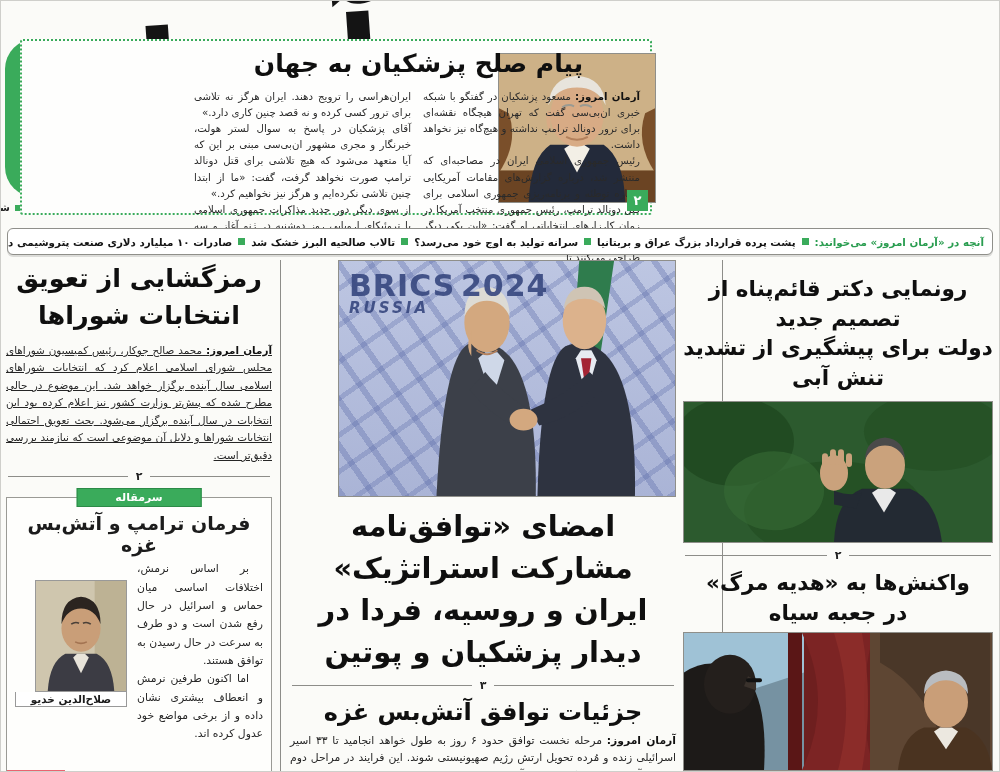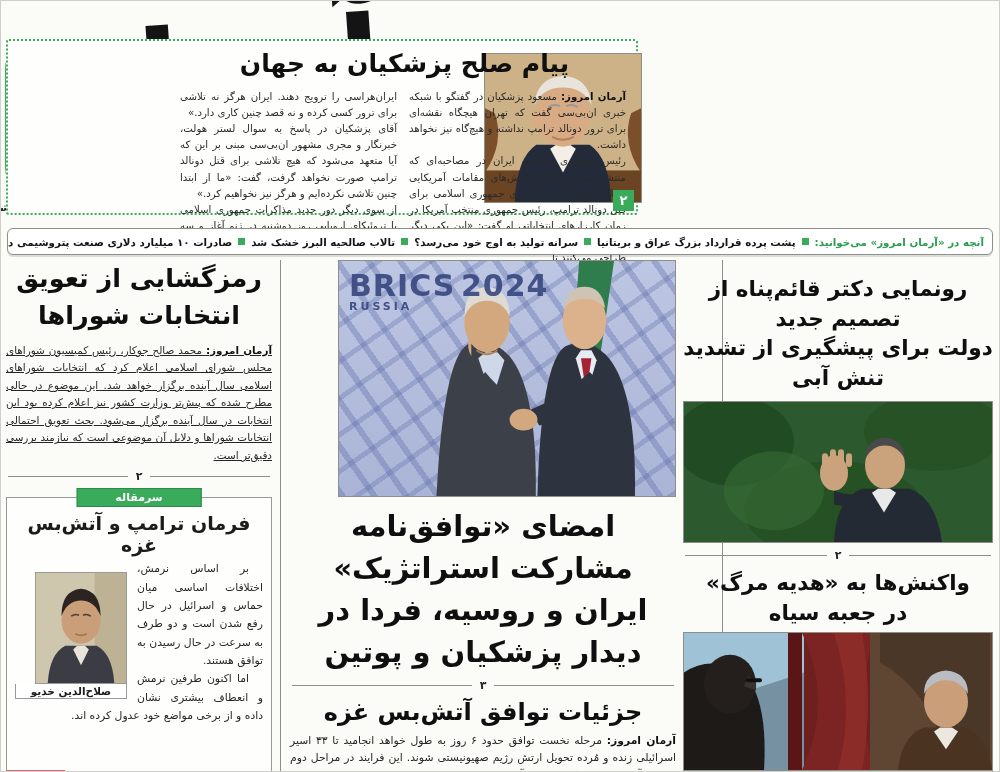--- a/index.html
+++ b/index.html
@@ -32,21 +32,21 @@
     position:absolute; right:688px; top:201px; width:308px;
     display:flex; align-items:center; gap:5px; white-space:nowrap;
     font-size:10px; font-weight:bold; color:#222;
   }
   .dateline .item { display:flex; align-items:center; gap:5px; }
   .dateline .item:not(:last-child)::after {
     content:""; width:6px; height:6px; background:#3aab5b; display:inline-block;
   }
   
   .lead-story {
-    position:absolute; left:5px; top:38px; width:632px; height:176px;
+    position:absolute; left:19px; top:38px; width:632px; height:176px;
     border:2px dotted #3aab5b; border-radius:3px; background:#fefefd;
   }
   .lead-photo {
     position:absolute; left:6px; top:12px; width:158px; height:150px;
     border:1px solid #b9a27c; overflow:hidden;
   }
   .lead-title {
     position:absolute; left:175px; right:10px; top:8px; text-align:center;
     font-size:25px; font-weight:bold; color:#111;
   }
@@ -111,21 +111,21 @@
   .editorial {
     position:relative; margin-top:14px; border:1px solid #9a9a95;
     padding:14px 8px 6px; height:312px; background:#fefefc;
   }
   .ed-tab {
     position:absolute; top:-10px; right:50%; transform:translateX(50%);
     background:#3aab5b; color:#fff; font-size:11px; font-weight:bold;
     padding:2px 38px; border:1px solid #2c8a47;
   }
   .ed-title { font-size:19px; font-weight:bold; text-align:center; margin-bottom:4px; }
-  .ed-photo-wrap { float:left; width:112px; margin:12px 10px 4px 0; }
+  .ed-photo-wrap { float:left; width:112px; margin:20px 10px 4px 0; }
   .ed-photo { width:92px; height:112px; border:1px solid #999; overflow:hidden; }
   .ed-caption {
     text-align:center; font-size:10.5px; font-weight:bold; border:1px solid #999;
     border-top:none; padding:1px 0; background:#fff;
   }
   .ed-body p {
     font-size:10.8px; line-height:1.7; text-align:justify; color:#262626;
     text-indent:14px;
   }
   .watermark {
@@ -140,21 +140,21 @@
       repeating-linear-gradient(55deg, rgba(90,106,168,.35) 0 6px, rgba(0,0,0,0) 6px 26px),
       repeating-linear-gradient(-35deg, rgba(90,106,168,.3) 0 5px, rgba(0,0,0,0) 5px 30px),
       linear-gradient(#bdc6e2,#aab4d6);
     margin-left: 48px;
   }
   .brics-text {
     position:absolute; top:10px; left:10px; direction:ltr; text-align:left;
     color:#37477f; font-weight:bold; line-height:1; opacity:.9;
   }
   .brics-text .b1 { font-size:30px; letter-spacing:1px; }
-  .brics-text .b2 { font-size:11px; letter-spacing:3px; }
+  .brics-text .b2 { font-size:15px; letter-spacing:3px;font-style:italic; }
 </style>
 </head>
 <body>
 
 <div class="page">
 
   <div class="logo-block">
     <div class="logo-main">آرمان</div>
     <div class="logo-sub">امروز</div>
     <div class="logo-tagline">روزنامه صبح ایران</div>

